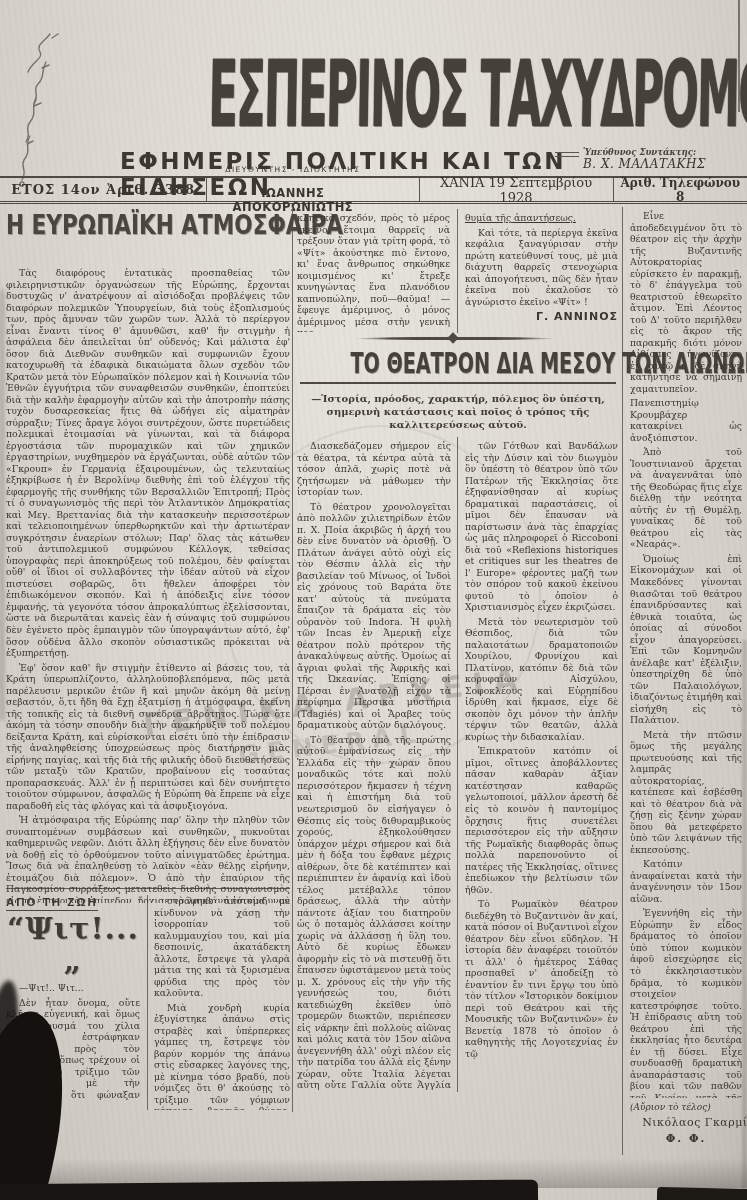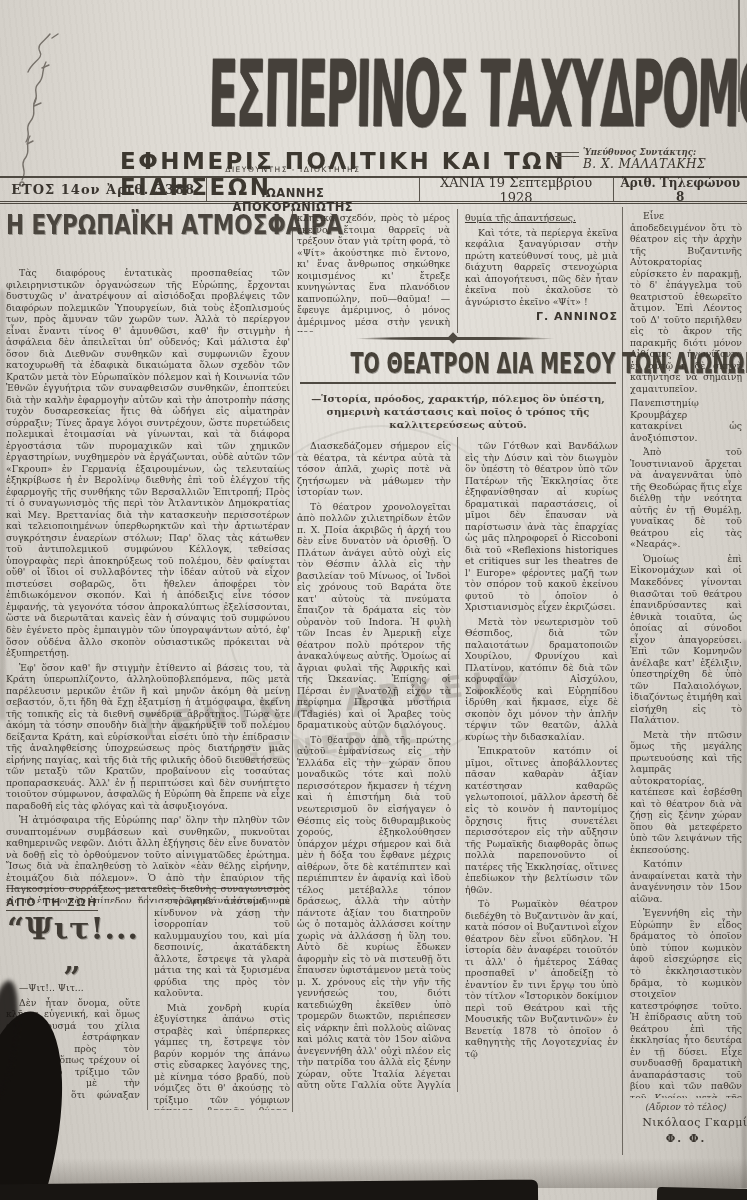--- a/index.html
+++ b/index.html
@@ -68,21 +68,21 @@
   .ornament .gem{position:absolute;left:94px;top:0;width:8px;height:8px;background:#4e4941;transform:rotate(45deg);}
   .headline-th{
     left:295px;top:346px;width:326px;text-align:center;
     font-family:"DejaVu Sans","Liberation Sans",sans-serif;font-weight:700;
     font-size:29px;color:#474239;white-space:nowrap;
     transform:scaleX(0.66);transform-origin:center top;
     text-shadow:1px 1px 0 rgba(40,36,30,.4);
   }
   .headline-th-rule{left:300px;top:382px;width:316px;height:2px;background:#4e4941;}
   .sub-th{left:310px;top:392px;width:296px;text-align:center;font-weight:700;font-size:10px;line-height:1.3;color:#403b34;}
-  .footer-note{left:630px;top:1102px;width:112px;text-align:center;font-style:italic;font-size:9px;}
+  .footer-note{left:630px;top:1102px;width:112px;font-style:italic;font-size:9px;}
   .sig-name{left:642px;top:1116px;width:126px;text-align:right;font-weight:400;font-size:11px;letter-spacing:.5px;}
   .sig-init{left:630px;top:1132px;width:112px;text-align:center;font-weight:700;font-size:11px;letter-spacing:2px;}
   
   .handwriting{left:6px;top:28px;width:70px;height:170px;opacity:.75;}
   .stamp{left:222px;top:425px;width:315px;height:335px;border:2px solid rgba(92,87,79,0.10);border-radius:50%;}
   .wm{font-family:"DejaVu Sans",sans-serif;font-weight:700;color:rgba(106,101,93,0.30);transform:rotate(-7deg);white-space:nowrap;}
   .wm1{left:142px;top:684px;font-size:30px;letter-spacing:10px;}
   .wm2{left:238px;top:730px;font-size:25px;letter-spacing:8px;color:rgba(106,101,93,0.22);}
   .edge-left{left:0;top:290px;width:4px;height:430px;background:rgba(62,56,48,0.30);filter:blur(2px);}
   .edge-right-line{right:7px;top:0;width:2px;height:112px;background:rgba(48,43,37,0.55);}

